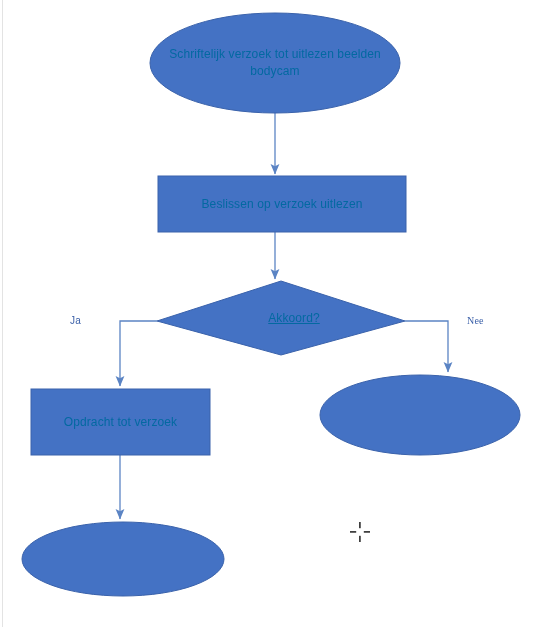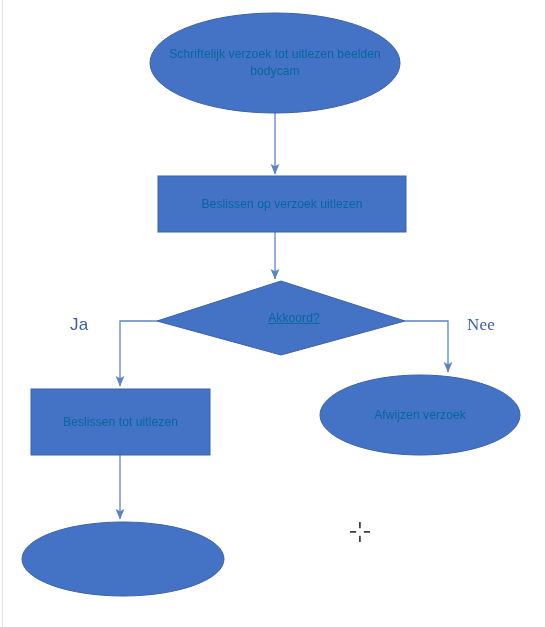--- a/index.html
+++ b/index.html
@@ -41,21 +41,21 @@
     color: #0369a1;
     font-size: 12px;
     line-height: 17px;
     letter-spacing: 0.1px;
     pointer-events: none;
     white-space: pre-line;
   }
   .edge-label {
     position: absolute;
     color: #3a5fa8;
-    font-size: 17px;
+    font-size: 10px;
     letter-spacing: 0.2px;
   }
   
   #label-start   { left:150px; top:13px;  width:250px; height:100px; }
   #label-decide  { left:158px; top:176px; width:248px; height:56px;  }
   #label-diamond { left:170px; top:291px; width:248px; height:54px;text-decoration:underline;  }
   #label-order   { left:31px;  top:389px; width:179px; height:66px;  }
   #label-reject  { left:320px; top:375px; width:200px; height:80px;  }
   #label-provide { left:22px;  top:522px; width:203px; height:75px;  }
   #label-ja      { left:70px;  top:315px; }
@@ -100,23 +100,22 @@
 
     <ellipse cx="123" cy="559" rx="101" ry="37" fill="#4472c4" stroke="#3a62ab" stroke-width="1"></ellipse>
   </svg>
 
   <div class="node-label" id="label-start">Schriftelijk verzoek tot uitlezen beelden bodycam</div>
 
   <div class="node-label" id="label-decide">Beslissen op verzoek uitlezen</div>
 
   <div class="node-label" id="label-diamond">Akkoord?</div>
 
-  <div class="node-label" id="label-order">Beslissen tot uitlezen</div>
+  <div class="node-label" id="label-order">Opdracht tot verzoek</div>
 
-  <div class="node-label" id="label-reject">Afwijzen verzoek</div>
 
 
   <div class="edge-label" id="label-ja">Ja</div>
 
   <div class="edge-label" id="label-nee">Nee</div>
 
   <svg id="cursor-mark" viewBox="0 0 24 24">
     <rect x="11.1" y="2" width="1.6" height="6.2" fill="#2b2b2b"></rect>
     <rect x="11.1" y="15.8" width="1.6" height="6.2" fill="#2b2b2b"></rect>
     <rect x="2" y="11.1" width="6.2" height="1.6" fill="#2b2b2b"></rect>

